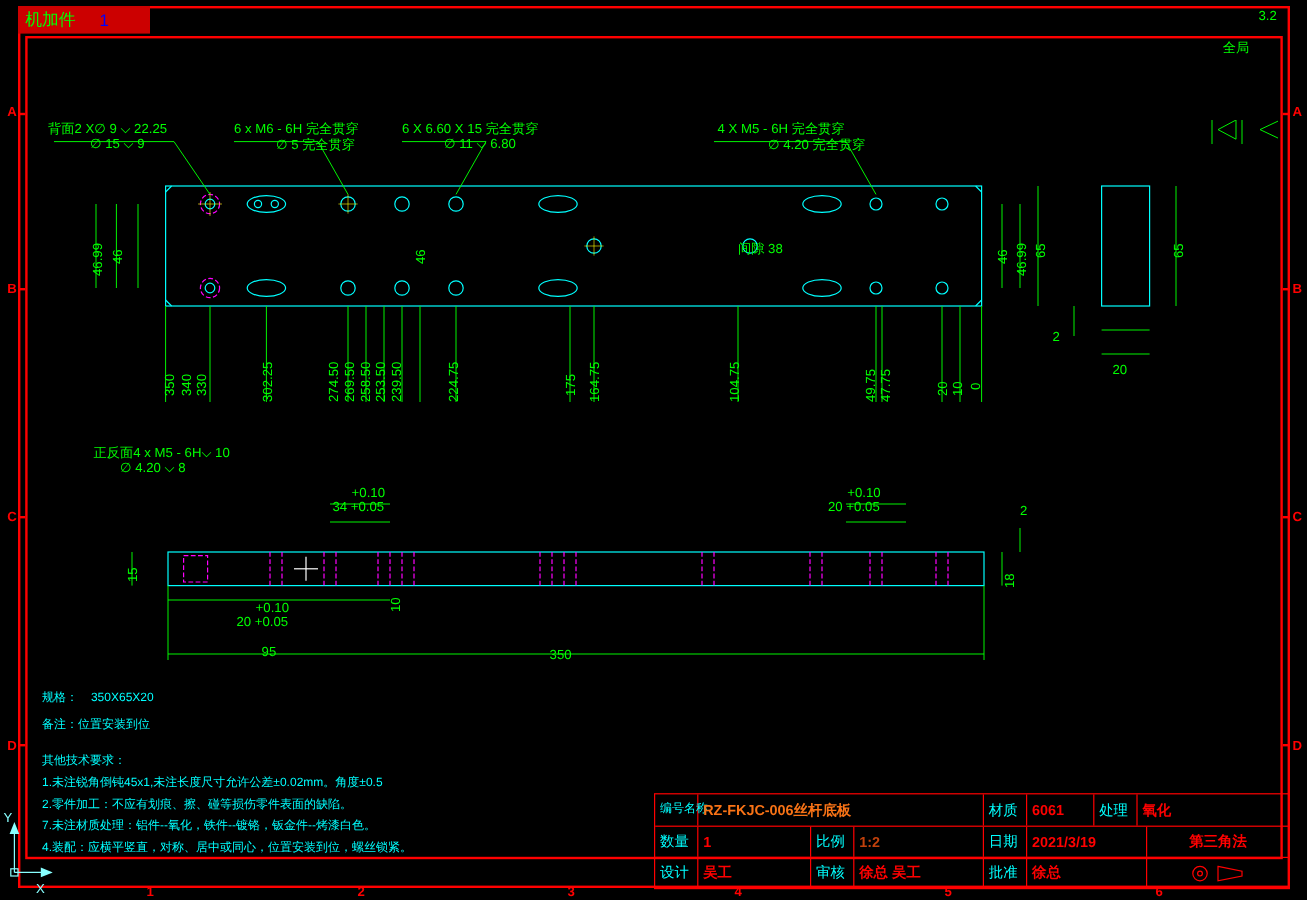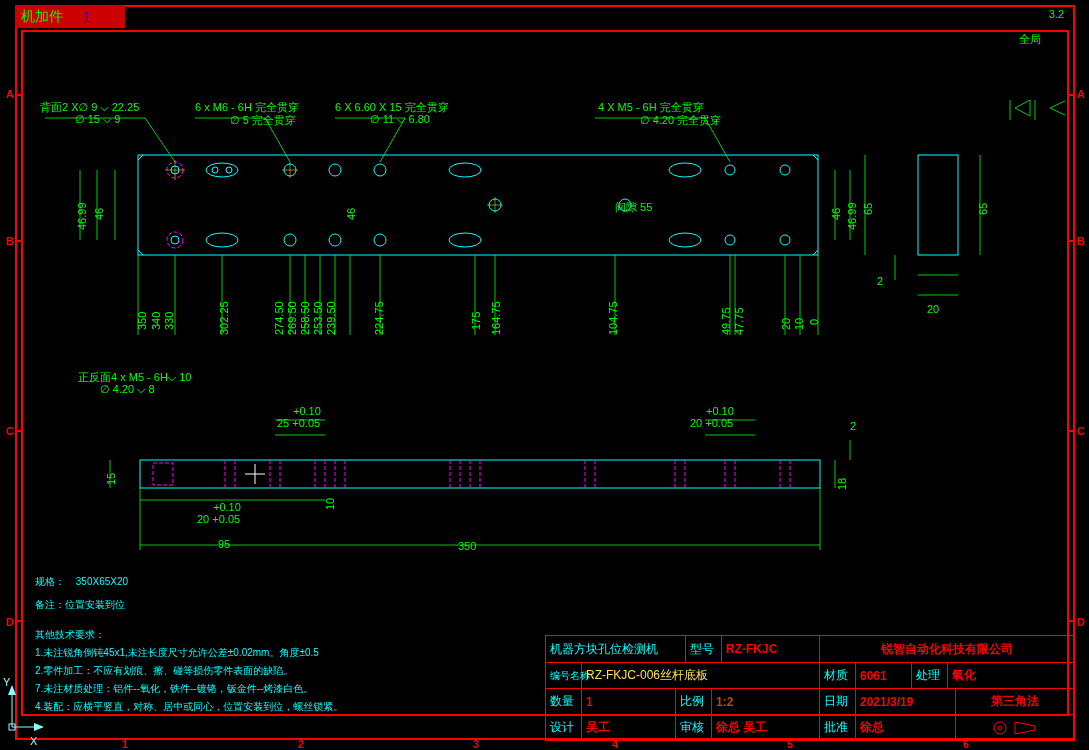--- a/index.html
+++ b/index.html
@@ -162,21 +162,21 @@
 </svg>
 
 <div class="txt" style="left:40px;top:100px">背面2 X∅ 9 ⌵ 22.25</div>
 <div class="txt" style="left:75px;top:113px">∅ 15 ⌵ 9</div>
 <div class="txt" style="left:195px;top:100px">6 x M6 - 6H 完全贯穿</div>
 <div class="txt" style="left:230px;top:113px">∅ 5 完全贯穿</div>
 <div class="txt" style="left:335px;top:100px">6 X 6.60 X 15 完全贯穿</div>
 <div class="txt" style="left:370px;top:113px">∅ 11 ⌵ 6.80</div>
 <div class="txt" style="left:598px;top:100px">4 X M5 - 6H 完全贯穿</div>
 <div class="txt" style="left:640px;top:113px">∅ 4.20 完全贯穿</div>
-<div class="txt" style="left:615px;top:200px">间隙 55</div>
+<div class="txt" style="left:615px;top:200px">间隙 38</div>
 
 <div class="txt d90" style="left:76px;top:230px">46.99</div>
 <div class="txt d90" style="left:93px;top:220px">46</div>
 <div class="txt d90" style="left:345px;top:220px">46</div>
 <div class="txt d90" style="left:830px;top:220px">46</div>
 <div class="txt d90" style="left:846px;top:230px">46.99</div>
 <div class="txt d90" style="left:862px;top:215px">65</div>
 <div class="txt d90" style="left:977px;top:215px">65</div>
 
 <div class="txt d90" style="left:136px;top:330px">350</div>
@@ -242,21 +242,21 @@
     <line x1="680" y1="65" x2="730" y2="65"></line>
     <line x1="810" y1="90" x2="810" y2="118"></line>
     <line x1="825" y1="70" x2="825" y2="90"></line>
   </g>
 </svg>
 
 <div class="txt" style="left:78px;top:370px">正反面4 x M5 - 6H⌵ 10</div>
 <div class="txt" style="left:100px;top:383px">∅ 4.20 ⌵ 8</div>
 <div class="txt d90" style="left:105px;top:485px">15</div>
 <div class="txt" style="left:293px;top:405px">+0.10</div>
-<div class="txt" style="left:277px;top:417px">25 +0.05</div>
+<div class="txt" style="left:277px;top:417px">34 +0.05</div>
 <div class="txt" style="left:213px;top:501px">+0.10</div>
 <div class="txt" style="left:197px;top:513px">20 +0.05</div>
 <div class="txt" style="left:218px;top:538px">95</div>
 <div class="txt" style="left:458px;top:540px">350</div>
 <div class="txt d90" style="left:324px;top:510px">10</div>
 <div class="txt d90" style="left:836px;top:490px">18</div>
 <div class="txt" style="left:850px;top:420px">2</div>
 <div class="txt" style="left:706px;top:405px">+0.10</div>
 <div class="txt" style="left:690px;top:417px">20 +0.05</div>
 
@@ -266,28 +266,22 @@
 </div>
 <div class="notes" style="top:598px">备注：位置安装到位</div>
 <div class="notes" style="top:628px">其他技术要求：</div>
 <div class="notes" style="top:646px">1.未注锐角倒钝45x1,未注长度尺寸允许公差±0.02mm。角度±0.5</div>
 <div class="notes" style="top:664px">2.零件加工：不应有划痕、擦、碰等损伤零件表面的缺陷。</div>
 <div class="notes" style="top:682px">7.未注材质处理：铝件--氧化，铁件--镀铬，钣金件--烤漆白色。</div>
 <div class="notes" style="top:700px">4.装配：应横平竖直，对称、居中或同心，位置安装到位，螺丝锁紧。</div>
 
 <div class="title-block">
   <div class="tbr">
-    <div class="tbc" style="width:140px">机器方块孔位检测机</div>
-    <div class="tbc" style="width:36px">型号</div>
-    <div class="tbc" style="width:98px;color:red;font-weight:bold">RZ-FKJC</div>
-    <div class="tbc" style="flex:1;color:red;font-weight:bold;justify-content:center">锐智自动化科技有限公司</div>
-  </div>
-  <div class="tbr">
     <div class="tbc" style="width:36px;font-size:10px;line-height:1">编号名称</div>
-    <div class="tbc" style="width:238px;color:#fde047;font-weight:normal">RZ-FKJC-006丝杆底板</div>
+    <div class="tbc" style="width:238px;color:#f97316;font-weight:bold">RZ-FKJC-006丝杆底板</div>
     <div class="tbc" style="width:36px">材质</div>
     <div class="tbc" style="width:56px;color:red;font-weight:bold">6061</div>
     <div class="tbc" style="width:36px">处理</div>
     <div class="tbc" style="flex:1;color:red;font-weight:bold">氧化</div>
   </div>
   <div class="tbr">
     <div class="tbc" style="width:36px">数量</div>
     <div class="tbc" style="width:94px;color:red;font-weight:bold">1</div>
     <div class="tbc" style="width:36px">比例</div>
     <div class="tbc" style="width:108px;color:#c2410c;font-weight:bold">1:2</div>

